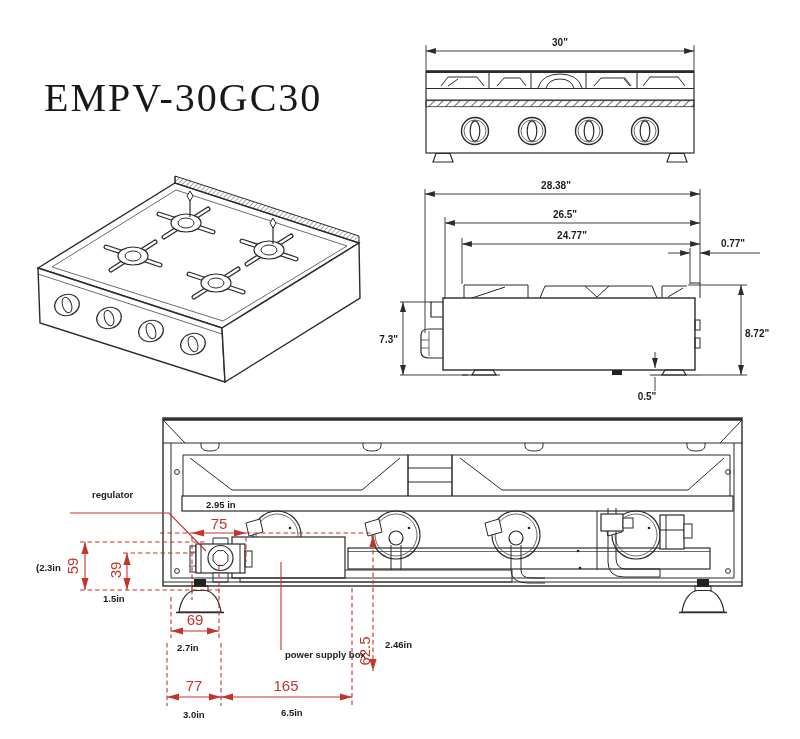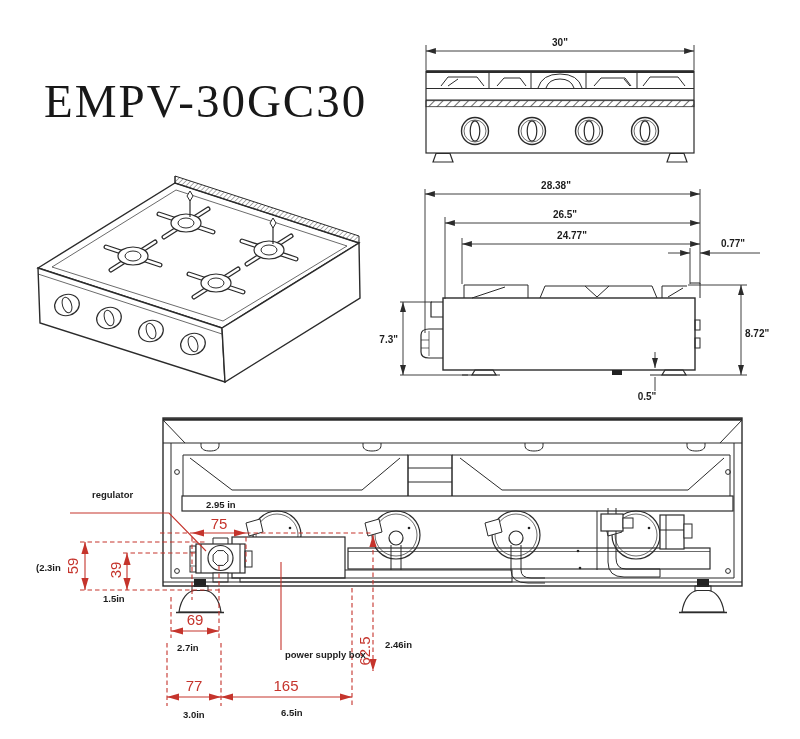--- a/index.html
+++ b/index.html
@@ -1,19 +1,19 @@
 <!DOCTYPE html>
 <html><head>
 <meta charset="utf-8">
 <style>
   html,body{margin:0;padding:0;background:#fff;}
   .canvas{position:relative;width:800px;height:739px;background:#fff;overflow:hidden;
           font-family:"Liberation Sans",sans-serif;}
   .title{position:absolute;left:44px;top:74px;font-family:"Liberation Serif",serif;
-         font-size:47px;color:#181818;letter-spacing:2px;white-space:nowrap;text-align:center;}
+         font-size:40px;color:#181818;letter-spacing:2px;white-space:nowrap;text-align:center;}
   svg text{font-family:"Liberation Sans",sans-serif;}
   .dimtxt{font-size:10px;font-weight:bold;fill:#1c1c1c;}
   .smtxt{font-size:9.5px;font-weight:bold;fill:#1c1c1c;}
   .redtxt{font-size:15px;fill:#c5342c;}
   .mid{text-anchor:middle;}
   .end{text-anchor:end;}
   .k{stroke:#2b2b2b;fill:none;stroke-width:1;}
   .k12{stroke:#2b2b2b;fill:none;stroke-width:1.2;}
   .k14{stroke:#2b2b2b;fill:none;stroke-width:1.4;}
   .k2{stroke:#2b2b2b;fill:none;stroke-width:2.4;}

